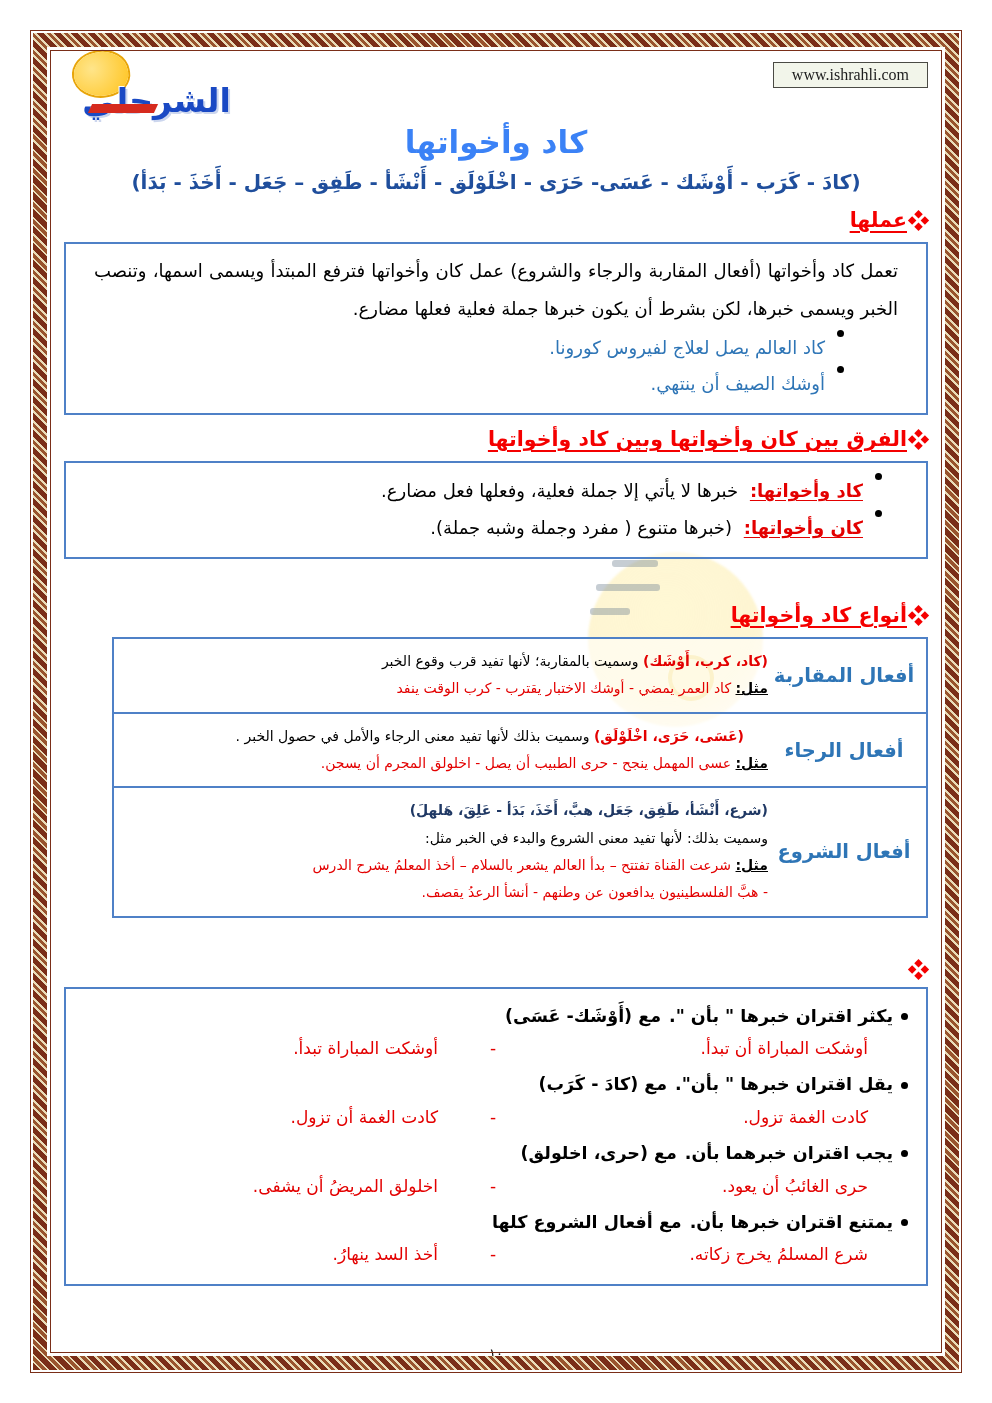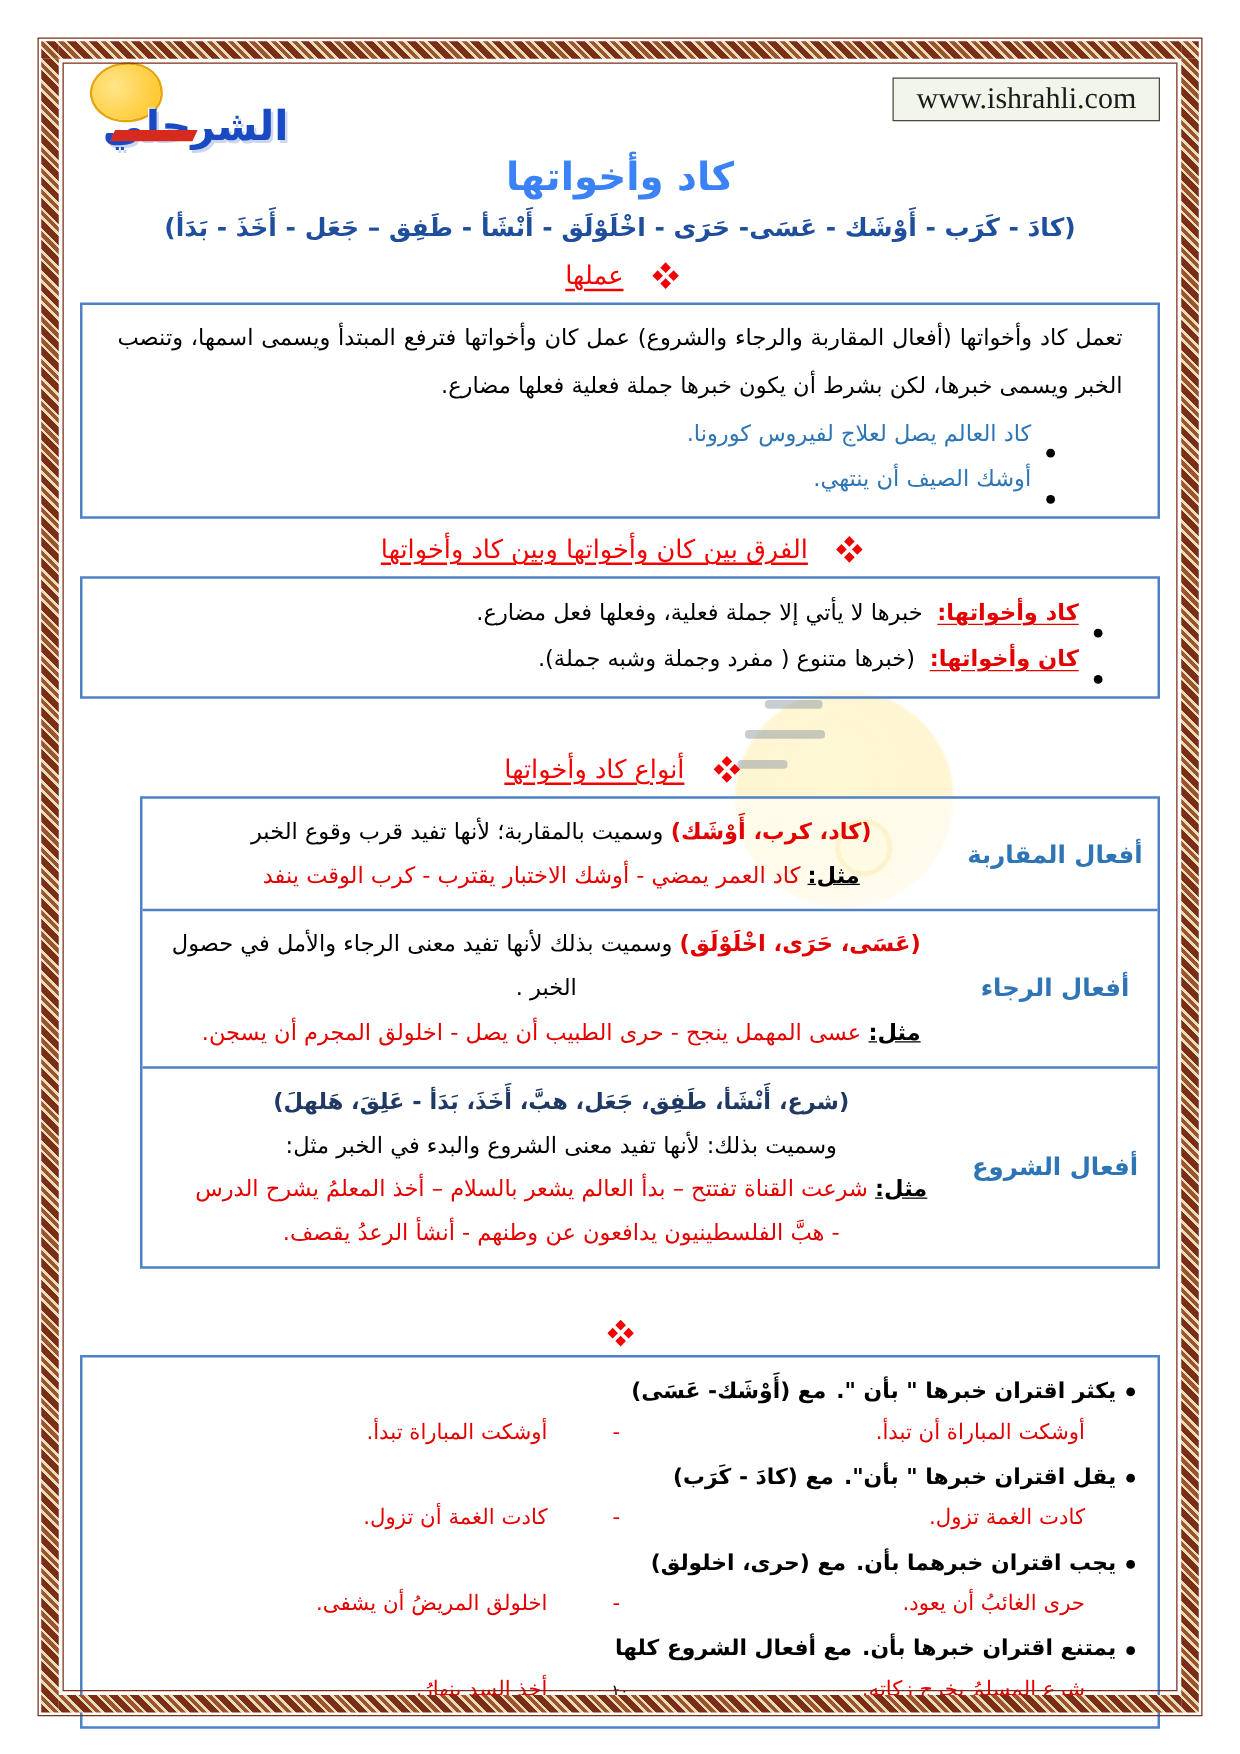--- a/index.html
+++ b/index.html
@@ -21,56 +21,56 @@
   .wm-ring { position: absolute; top: 655px; left: 668px; width: 46px; height: 46px; border: 4px solid rgba(240,200,60,.4);
     border-radius: 50%; background: rgba(255,240,170,.35); z-index: 0; }
   .wm-dash { position: absolute; background: rgba(120,135,150,.42); border-radius: 3px; height: 7px; z-index: 0; }
   .wm-dash.d1 { top: 560px; left: 612px; width: 46px; }
   .wm-dash.d2 { top: 584px; left: 596px; width: 64px; }
   .wm-dash.d3 { top: 608px; left: 590px; width: 40px; }
   
   .content { position: absolute; top: 54px; left: 64px; right: 64px; bottom: 42px; direction: rtl; z-index: 2; }
   .header-row { display: flex; justify-content: space-between; align-items: flex-start; height: 64px; }
   .website-box { border: 1px solid #4a4a44; background: #f2f5ea; padding: 3px 18px; direction: ltr;
-    font-family: "Liberation Serif", serif; font-size: 24px; color: #1c1c1c; margin-top: 8px; }
+    font-family: "Liberation Serif", serif; font-size: 16px; color: #1c1c1c; margin-top: 8px; }
   .logo { position: relative; width: 185px; height: 64px; margin-top: -4px; }
   .logo-burst { position: absolute; left: 10px; top: 2px; width: 54px; height: 44px; transform: rotate(-10deg);
     background: radial-gradient(circle at 35% 35%, #ffe58a, var(--logo-yellow, #ffc21a));
     border-radius: 48% 52% 45% 55%; box-shadow: 0 0 0 2px #e8a50a; }
   .logo-text { position: absolute; inset: 0 0 8px 0; display: flex; align-items: center; justify-content: center;
     font-size: 33px; font-weight: bold; color: var(--logo-blue, #1a49c4);
     text-shadow: 2px 2px 0 #ccd6ee, -1px -1px 0 #ffffff; margin-top: 45px; }
   .logo-ribbon { position: absolute; left: 26px; bottom: 1px; width: 66px; height: 9px;
     background: #d62a1e; transform: skewX(-25deg); }
   .page-title { text-align: center; font-size: 31px; font-weight: bold; color: #3b82f6; margin: 6px 0 10px; letter-spacing: 1px; }
   .verbs-line { text-align: center; color: var(--verbs-blue, #1f4e9c); font-weight: bold; font-size: 20px; margin-bottom: 14px; }
-  .section-heading { display: flex; align-items: center; gap: 26px; color: var(--heading-red, #f00);
-    font-weight: normal; font-size: 20.5px; margin: 4px 2px 10px; justify-content: center; }
+  .section-heading { display: flex; align-items: center; gap: 4px; color: var(--heading-red, #f00);
+    font-weight: bold; font-size: 20.5px; margin: 4px 2px 10px; }
   .section-heading.mt-lg { margin-top: 44px; }
   .diamond-icon { width: 15px; height: 15px; transform: rotate(45deg); flex: 0 0 auto; color: var(--heading-red, #f00);
     background-image: linear-gradient(currentColor,currentColor), linear-gradient(currentColor,currentColor),
                       linear-gradient(currentColor,currentColor), linear-gradient(currentColor,currentColor);
     background-size: 6px 6px; background-position: 0 0, 9px 0, 0 9px, 9px 9px; background-repeat: no-repeat; }
   .heading-text { text-decoration: underline; text-underline-offset: 4px; }
   .box { border: 2px solid var(--box-border, #4f81c7); padding: 8px 28px; margin-bottom: 12px; font-size: 18px; background: rgba(255,255,255,.55); }
   .box-par { text-align: justify; line-height: 2.1; }
   .plain-list { list-style: none; padding: 2px 54px 2px 0; }
-  .plain-list li { display: flex; align-items: flex-end; gap: 12px; line-height: 2.05; }
+  .plain-list li { display: flex; align-items: flex-start; gap: 12px; line-height: 2.05; }
   .blue-item { color: var(--body-blue, #2e75b6); }
   .dot-icon { width: 7px; height: 7px; border-radius: 50%; background: #000; flex: 0 0 auto; }
   .diff-list { padding-right: 16px; }
   .diff-label { color: var(--example-red, #e30000); font-weight: bold; text-decoration: underline; text-underline-offset: 3px; margin-left: 6px; }
   .diff-text { color: #000; }
   
   .types-table { border: 2px solid var(--box-border, #4f81c7); margin-left: 48px; background: rgba(255,255,255,.55); }
   .trow { display: flex; border-bottom: 2px solid var(--box-border, #4f81c7); padding: 9px 6px 9px 10px; }
   .trow:last-child { border-bottom: none; }
   .tlabel { width: 152px; display: flex; align-items: center; justify-content: center;
     color: var(--label-blue, #2e75b6); font-weight: bold; font-size: 19.5px; }
-  .tcontent { flex: 1; font-size: 18px; line-height: 1.95; text-align: center; padding-left: 6px; }
+  .tcontent { flex: 1; font-size: 14px; line-height: 1.95; text-align: right; padding-left: 6px; }
   .indent { padding-right: 24px; }
   .verbs-red { color: var(--example-red, #e30000); font-weight: bold; }
   .verbs-navy { color: var(--navy, #1f3864); font-weight: bold; }
   .ex-label { font-weight: bold; text-decoration: underline; }
   .ex-red { color: var(--example-red, #e30000); }
   
   .rules-box { border: 2px solid var(--box-border, #4f81c7); padding: 12px 18px 8px; font-size: 17.5px; background: rgba(255,255,255,.55); }
   .rule-item { margin-bottom: 5px; }
   .rule-line { display: flex; gap: 8px; align-items: baseline; line-height: 1.8; }
   .rule-line .dot-icon { align-self: center; }

